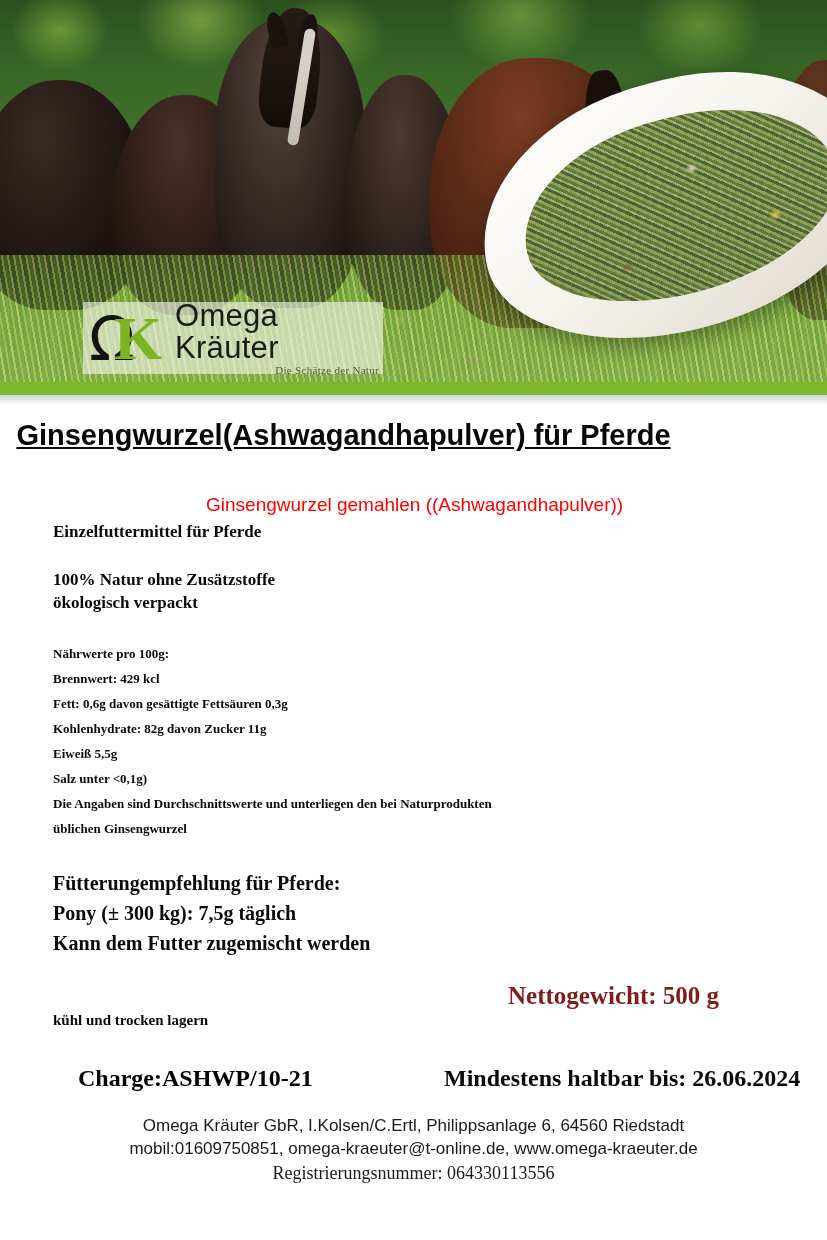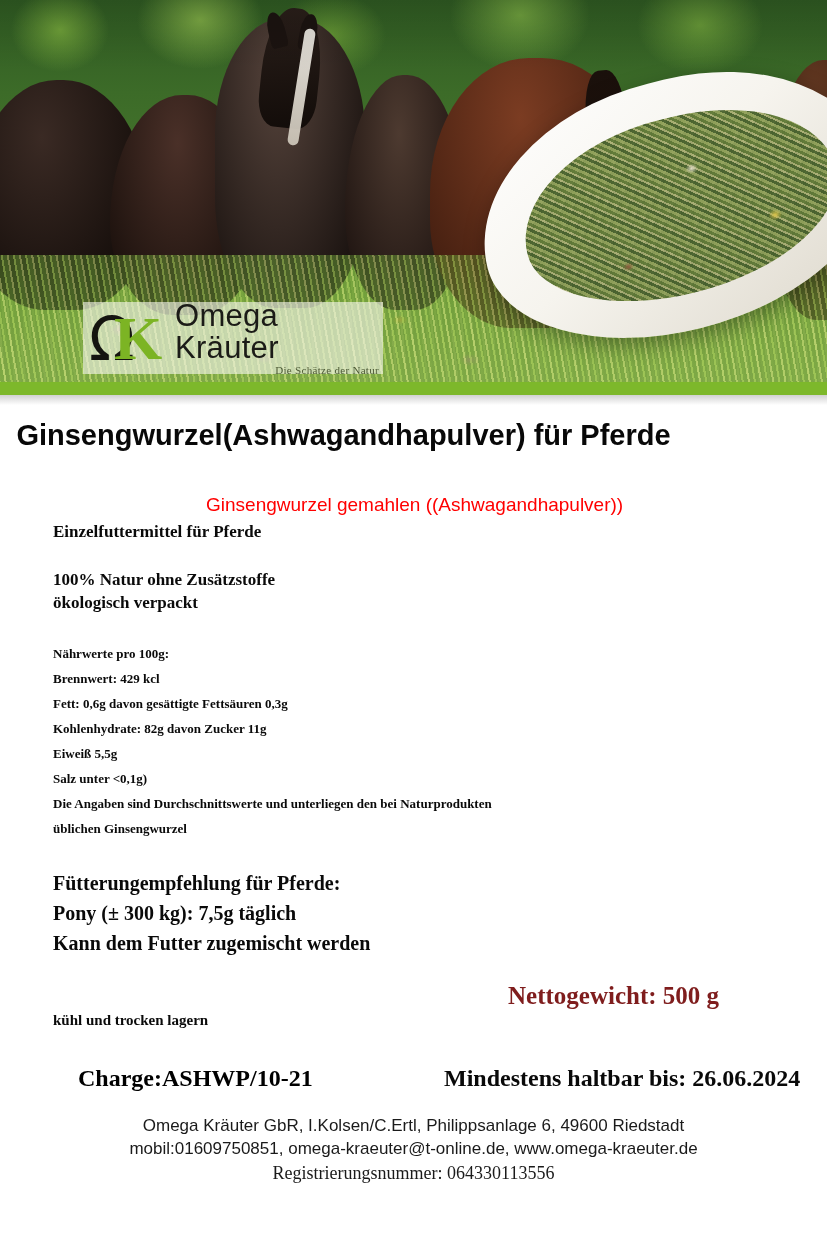--- a/index.html
+++ b/index.html
@@ -203,20 +203,21 @@
   .product-title {
     position: absolute;
     left: 0; top: 418px;
     width: 687px;
     text-align: center;
     font-family: "Liberation Sans", sans-serif;
     font-weight: 700;
     font-size: 29px;
     line-height: 34px;
     color: #080808;
+    text-decoration: underline;
   }
   .subtitle-red {
     position: absolute;
     left: 206px; top: 494px;
     font-family: "Liberation Sans", sans-serif;
     font-size: 19px;
     line-height: 22px;
     color: #ff0000;
     white-space: nowrap;
   }
@@ -378,17 +379,17 @@
 </div>
 
 <div class="storage-line">kühl und trocken lagern</div>
 
 <div class="netweight">Nettogewicht:  500  g</div>
 
 <div class="charge">Charge:ASHWP/10-21</div>
 <div class="bestbefore">Mindestens haltbar bis:  26.06.2024</div>
 
 <div class="footer-contact">
-  <div>Omega Kräuter GbR, I.Kolsen/C.Ertl, Philippsanlage 6, 49600 Riedstadt</div>
+  <div>Omega Kräuter GbR, I.Kolsen/C.Ertl, Philippsanlage 6, 64560 Riedstadt</div>
   <div>mobil:01609750851, omega-kraeuter@t-online.de, www.omega-kraeuter.de</div>
 </div>
 
 <div class="reg-number">Registrierungsnummer: 064330113556</div>
 
 </body></html>

